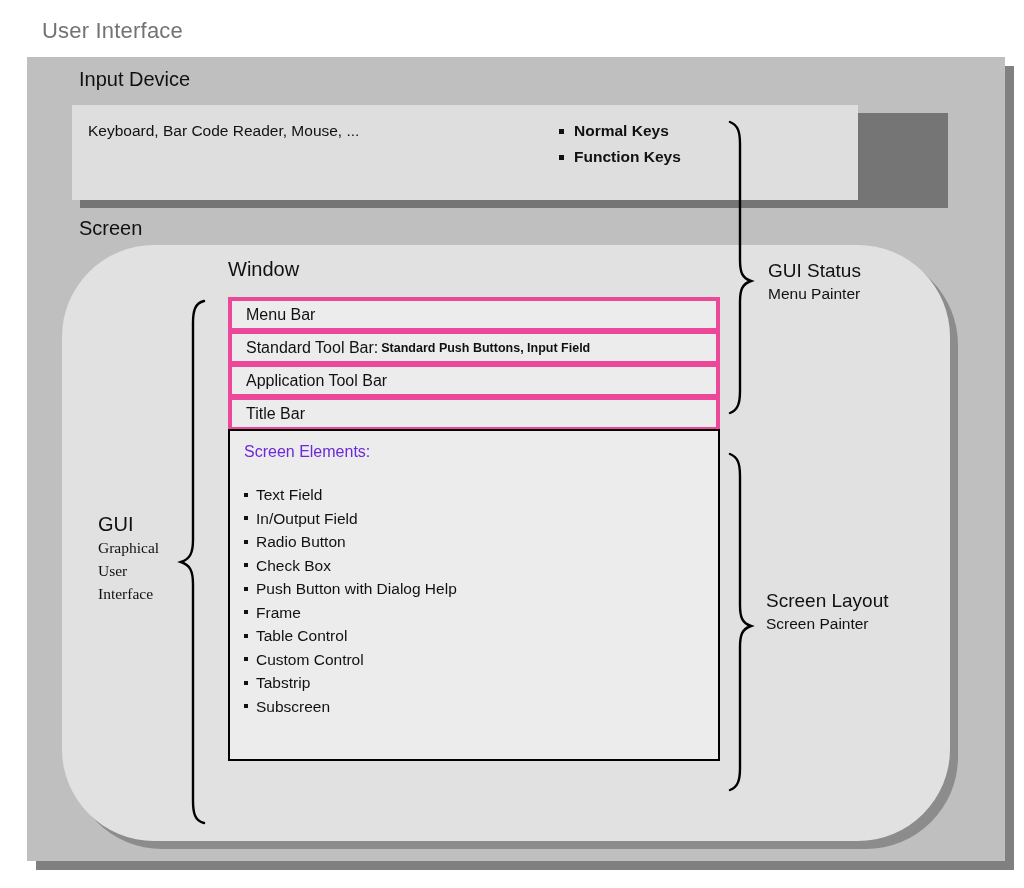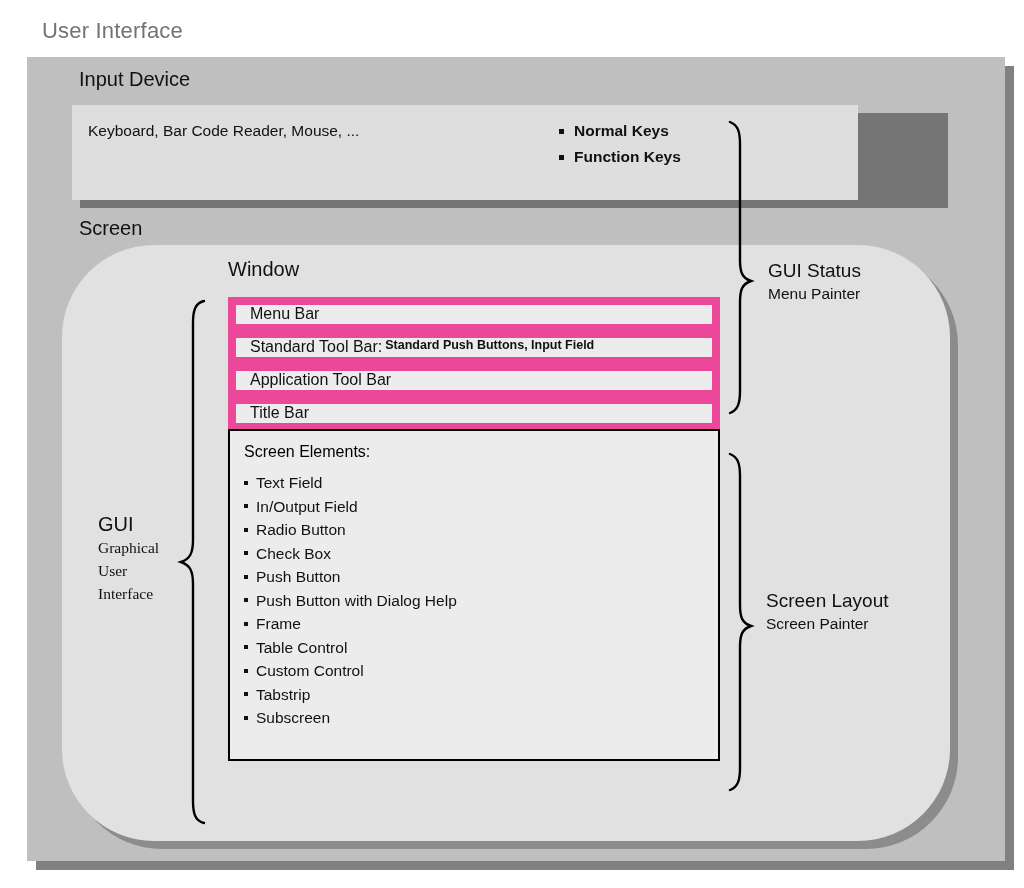--- a/index.html
+++ b/index.html
@@ -98,41 +98,41 @@
   #window-title{
     position:absolute;left:228px;top:258px;
     font-size:20px;color:#111;white-space:nowrap;
   }
   #window-stack{
     position:absolute;left:228px;top:297px;
     width:492px;
   }
   .bar{
     box-sizing:border-box;
-    border:8px solid #ec4899;
+    border:4px solid #ec4899;
     background:#ececec;
     height:35px;
     margin-bottom:-2px;
-    display:flex;
+    display:flex;align-items:center;
     padding-left:14px;
     font-size:16px;color:#111;
     white-space:nowrap;
   }
   .bar .sub{font-size:12.5px;font-weight:bold;margin-left:3px;}
 
   #screen-elements-box{
     box-sizing:border-box;
     border:2px solid #000;
     background:#ececec;
     height:332px;
     margin-bottom:-2px;
     padding:12px 0 0 14px;
   }
   #screen-elements-heading{
-    font-size:16px;color:#000000;white-space:nowrap;margin-bottom:10px;
+    font-size:16px;color:#6d28d9;white-space:nowrap;margin-bottom:22px;
   }
   #screen-elements-list{
     margin:0;padding:0;list-style:none;
   }
   #screen-elements-list li{
     font-size:15.5px;color:#111;white-space:nowrap;
     line-height:23.5px;position:relative;padding-left:12px;
   }
   #screen-elements-list li::before{
     content:"";position:absolute;left:0px;top:9.5px;
@@ -204,21 +204,20 @@
       <span>Title Bar</span>
     </div>
 
     <div id="screen-elements-box">
       <div id="screen-elements-heading">Screen Elements:</div>
       <ul id="screen-elements-list">
         <li>Text Field</li>
         <li>In/Output Field</li>
         <li>Radio Button</li>
         <li>Check Box</li>
-        <li>Push Button</li>
         <li>Push Button with Dialog Help</li>
         <li>Frame</li>
         <li>Table Control</li>
         <li>Custom Control</li>
         <li>Tabstrip</li>
         <li>Subscreen</li>
       </ul>
     </div>
 
   </div>

